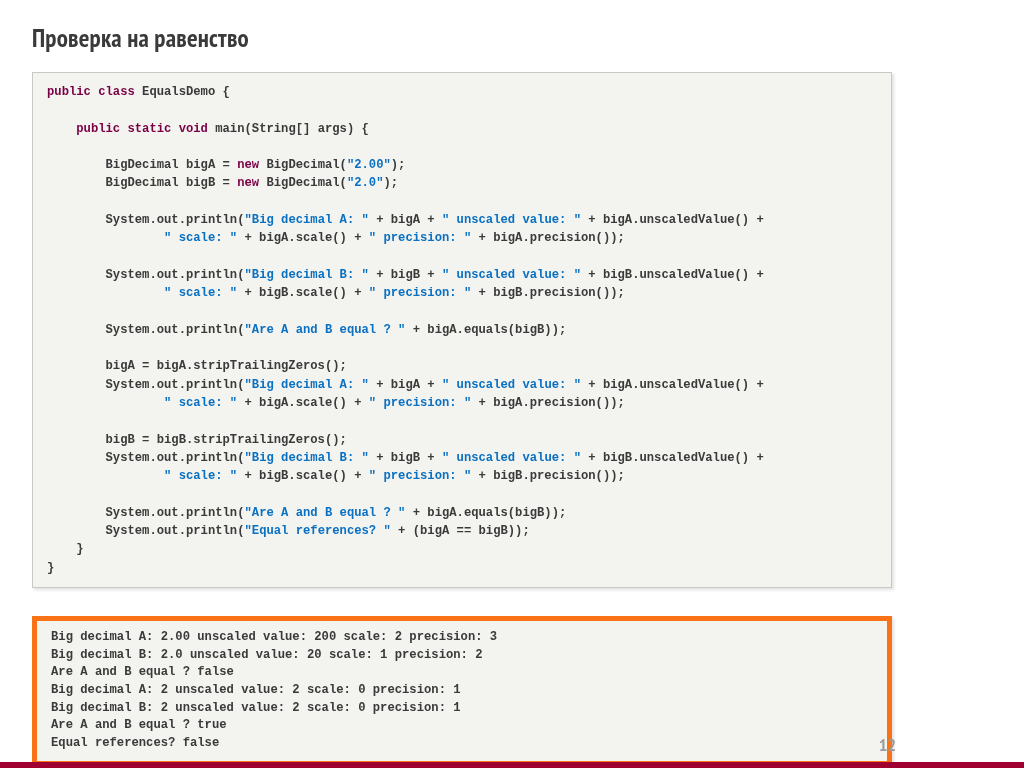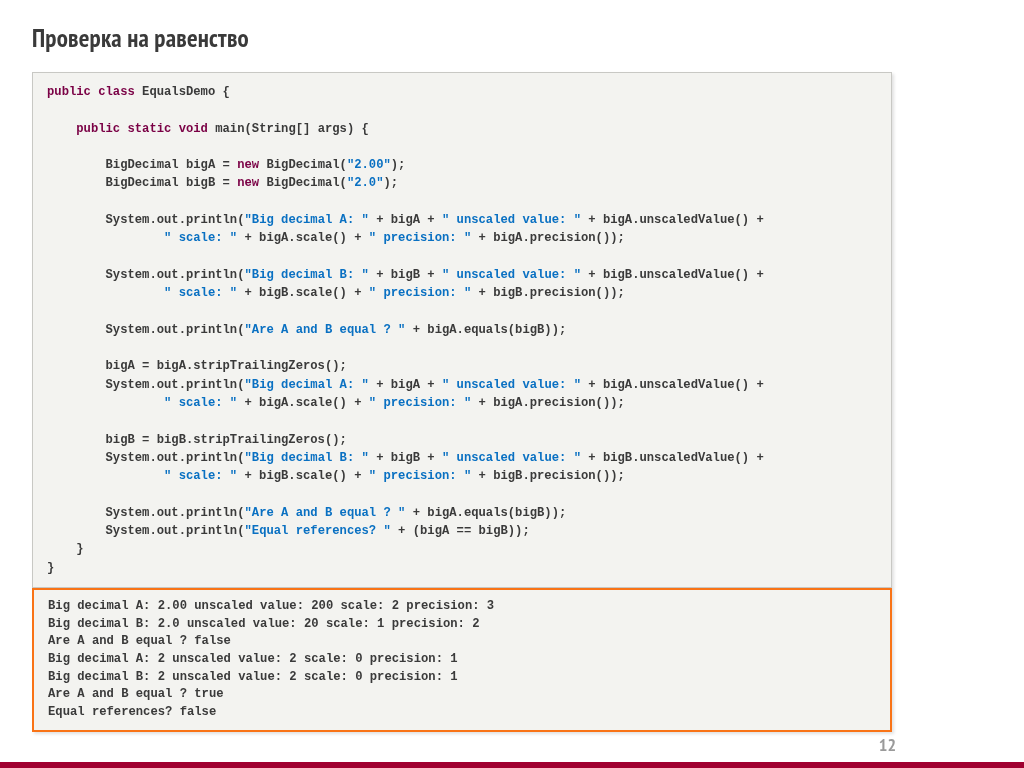--- a/index.html
+++ b/index.html
@@ -30,26 +30,26 @@
   .code-box {
     background: #f3f3f0;
     border: 1px solid #c8c8c4;
     box-shadow: 2px 2px 3px rgba(0,0,0,0.12);
     padding: 10px 14px;
     font-family: 'Consolas', 'Courier New', monospace;
     font-size: 12.2px;
     line-height: 1.5;
     color: #333;
     white-space: pre;
-    margin-bottom: 0;
+    margin-bottom: 28px;
     overflow: hidden;
   }
   .out-box {
     background: #f3f3f0;
-    border: 2px solid #f97316;
+    border: 5px solid #f97316;
     box-shadow: 2px 2px 3px rgba(0,0,0,0.12);
     padding: 8px 14px;
     font-family: 'Consolas', 'Courier New', monospace;
     font-size: 12.2px;
     line-height: 1.45;
     color: #333;
     white-space: pre;
   }
   .kw { color: #7a0045; font-weight: bold; }
   .cls { color: #3a3a3a; font-weight: bold; }

